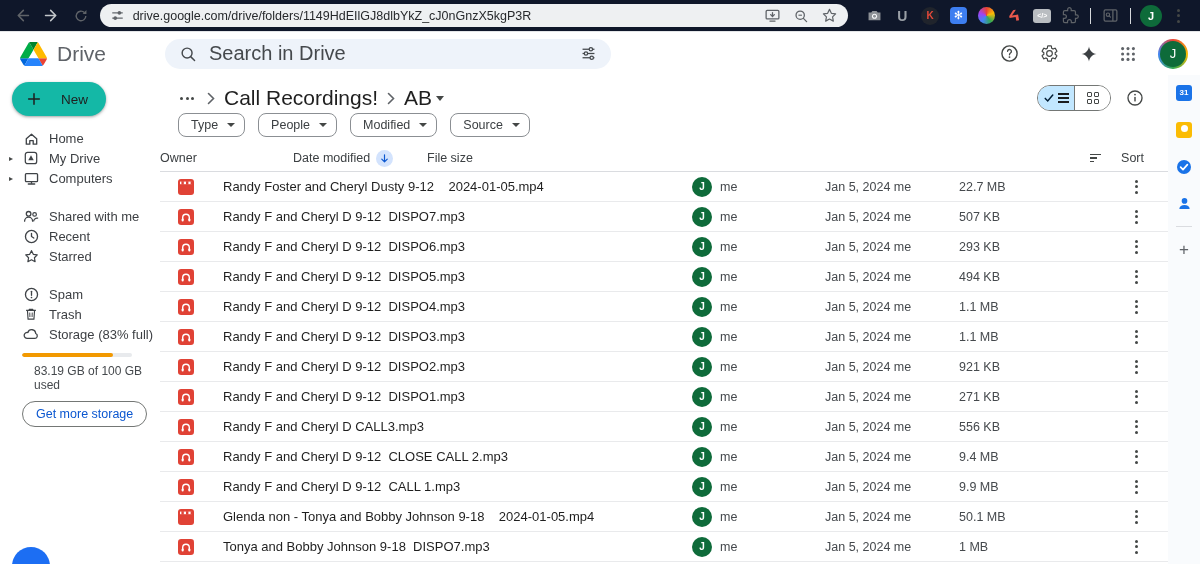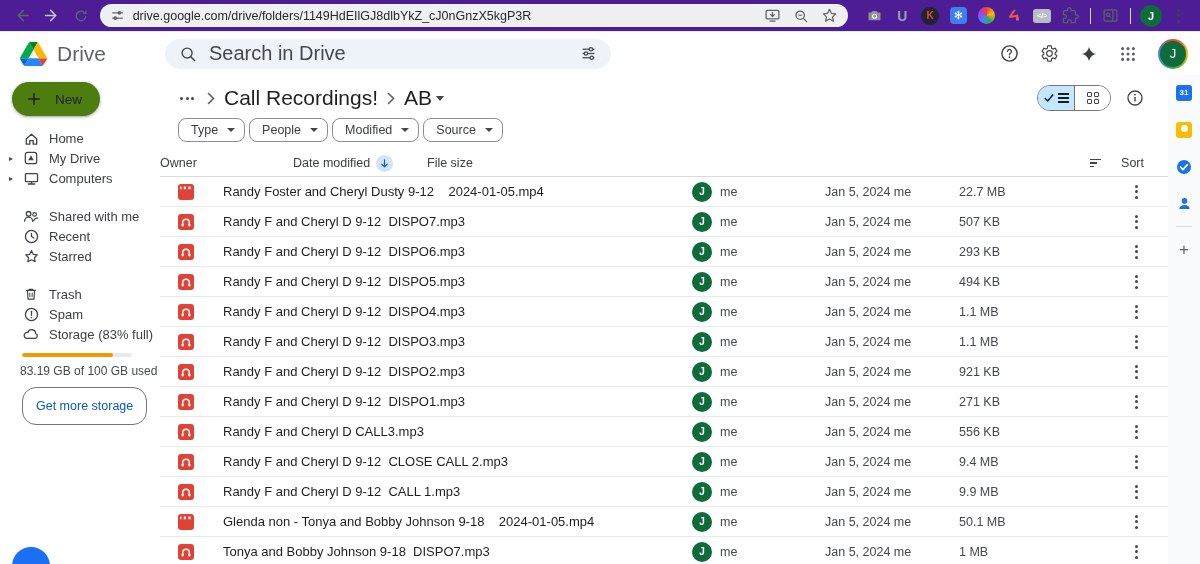--- a/index.html
+++ b/index.html
@@ -1,21 +1,21 @@
 <!DOCTYPE html>
 <html><head>
 <meta charset="utf-8">
 <style>
   * { margin:0; padding:0; box-sizing:border-box; }
   html,body { width:1200px; height:564px; overflow:hidden; background:#fff;
     font-family:"Liberation Sans","DejaVu Sans",sans-serif; }
   body { position:relative; }
 
   
-  .chrome { height:32px; background:#4c1d95; border-bottom:1px solid #e4e6e8;
+  .chrome { height:32px; background:#0f172a; border-bottom:1px solid #e4e6e8;
     display:flex; align-items:center; padding:8px 8px; }
   .cbtn { width:30px; height:28px; display:flex; align-items:center; justify-content:center; border-radius:50%; cursor:pointer; }
   .omnibox { width:768px; height:23px; background:#eef0f2; border-radius:12px;
     display:flex; align-items:center; padding:0 10px; margin-left:4px; }
   .omnibox .url { font-size:12.5px; color:#27292c; margin-left:8px; flex:1; white-space:nowrap; overflow:hidden; }
   .obicons { display:flex; align-items:center; gap:12px; }
   .extrow { display:flex; align-items:center; margin-left:12px; }
   .ext { width:28px; height:28px; display:flex; align-items:center; justify-content:center; cursor:pointer; }
   .vsep { width:1px; height:16px; background:#d6d9dc; margin:0 6px; }
   .ext-letter { font-size:14px; font-weight:bold; color:#9aa0a6; }
@@ -36,55 +36,55 @@
   .search-ph { font-size:20px; color:#45494d; flex:1; }
   .hicons { margin-left:auto; display:flex; align-items:center; gap:21px; padding-right:12px; }
   .hbtn { display:flex; align-items:center; justify-content:center; cursor:pointer; }
   .avatar-ring { width:30px; height:30px; border-radius:50%; padding:2px;
     background:conic-gradient(#ea4335,#fbbc04,#34a853,#4285f4,#ea4335); }
   .avatar-main { width:26px; height:26px; border-radius:50%; background:#0e6b3a; color:#fff; font-size:13px; display:flex; align-items:center; justify-content:center; }
 
   
   .app { display:flex; height:489px; }
   .sidebar { width:160px; flex:0 0 160px; padding-top:7px; }
-  .new-btn { margin-left:12px; height:34px; display:inline-flex; align-items:center; gap:13px;
-    padding:0 18px 0 14px; background:#4d7c0f; border:none; border-radius:17px; cursor:pointer;
+  .new-btn { margin-left:12px; height:34px; display:inline-flex; align-items:center; gap:19px;
+    padding:0 18px 0 14px; background:#14b8a6; border:none; border-radius:17px; cursor:pointer;
     box-shadow:0 1px 2px rgba(60,64,67,.30), 0 1px 3px 1px rgba(60,64,67,.15);
     font-size:13.5px; color:#1f1f1f; font-family:inherit; }
   .nav-section { margin-top:12px; }
   .nav-section + .nav-section { margin-top:18px; }
   .nav-item { height:20px; display:flex; align-items:center; padding-left:22px; position:relative; cursor:pointer; }
   .nav-item .exp { position:absolute; left:9px; font-size:8px; color:#444746; }
   .nav-icon { width:18px; height:18px; display:flex; align-items:center; justify-content:center; margin-right:9px; }
   .nav-label { font-size:13px; color:#3c3f43; }
   .storage-bar { margin:9px 0 0 22px; width:110px; height:4px; border-radius:2px; background:#e8eaed; overflow:hidden; }
   .storage-fill { height:100%; background:#f29900; border-radius:2px; }
-  .storage-text { margin:7px 0 0 20px; font-size:12px; color:#45494d; }
-  .more-storage { margin:9px 0 0 22px; height:38px; padding:0 13px; background:#fff;
+  .storage-text { margin:7px 0 0 34px; font-size:12px; color:#45494d; }
+  .more-storage { margin:9px 0 0 22px; height:26px; padding:0 13px; background:#fff;
     border:1px solid #747775; border-radius:14px; color:#0b57d0; font-size:12.5px; font-family:inherit; cursor:pointer; }
 
   
   .main { flex:0 0 1008px; width:1008px; position:relative; background:#fff; }
   .crumb-row { height:38px; display:flex; align-items:center; padding:8px 24px 0 16px; gap:9px; }
   .crumb-dots { display:flex; gap:2.5px; padding:0 4px; cursor:pointer; }
   .crumb-dots i { width:3px; height:3px; border-radius:50%; background:#444746; }
   .crumb-name { font-size:21px; color:#1f1f1f; cursor:pointer; }
   .crumb-caret { width:0; height:0; border-left:4.5px solid transparent; border-right:4.5px solid transparent; border-top:5px solid #444746; margin-left:4px; }
   .crumb-current { display:flex; align-items:center; cursor:pointer; }
   .view-ctls { margin-left:auto; display:flex; align-items:center; gap:15px; }
   .toggle { display:flex; height:26px; border:1px solid #747775; border-radius:13px; overflow:hidden; }
   .tseg { width:36px; display:flex; align-items:center; justify-content:center; gap:4px; cursor:pointer; background:#fff; }
   .tseg.sel { background:#c2e7ff; }
   .tseg + .tseg { border-left:1px solid #747775; }
   .bars { display:flex; flex-direction:column; gap:2.5px; }
   .bars i { width:11px; height:1.6px; background:#1b1c1e; }
   .gridglyph { display:grid; grid-template-columns:5px 5px; gap:2px; }
   .gridglyph i { width:5px; height:5px; border:1.4px solid #444746; border-radius:1px; }
 
-  .chips { display:flex; gap:4px; padding-left:18px; margin-top:5px; }
+  .chips { display:flex; gap:13px; padding-left:18px; }
   .chip { height:24px; display:flex; align-items:center; gap:9px; padding:0 9px 0 12px;
     background:#fff; border:1px solid #8b8f93; border-radius:8px; font-size:12.5px; color:#3c4043; font-family:inherit; cursor:pointer; }
   .chip-caret { width:0; height:0; border-left:4px solid transparent; border-right:4px solid transparent; border-top:4.5px solid #444746; }
 
   .thead { display:flex; align-items:center; height:27px; margin-top:8px; border-bottom:1px solid #dadce0; font-size:12.5px; color:#3c4043; }
   .c-name { flex:0 0 532px; display:flex; align-items:center; padding-left:18px; }
   .c-owner { flex:0 0 133px; display:flex; align-items:center; gap:8px; }
   .c-date { flex:0 0 134px; display:flex; align-items:center; gap:6px; }
   .c-size { flex:0 0 160px; display:flex; align-items:center; }
   .c-menu { flex:1; display:flex; align-items:center; justify-content:flex-end; padding-right:24px; }
@@ -344,37 +344,37 @@
               <svg width="17" height="17" viewBox="0 0 18 18">
                 <path d="M9 2.8 l1.9 3.9 4.2.6 -3 3 .7 4.2 L9 12.5 l-3.8 2 .7-4.2 -3-3 4.2-.6 z" fill="none" stroke="#3f4347" stroke-width="1.3" stroke-linejoin="round"></path>
               </svg>
             </span>
             <span class="nav-label">Starred</span>
           </div>
         </div>
         <div class="nav-section">
           <div class="nav-item">
             <span class="nav-icon">
+              <svg width="17" height="17" viewBox="0 0 18 18">
+                <circle cx="9" cy="9" r="6.4" fill="none" stroke="#3f4347" stroke-width="1.4"></circle>
+                <line x1="9" y1="5.6" x2="9" y2="9.8" stroke="#3f4347" stroke-width="1.4" stroke-linecap="round"></line>
+                <circle cx="9" cy="12.2" r=".9" fill="#3f4347"></circle>
+              </svg>
+            </span>
+            <span class="nav-label">Spam</span>
+          </div>
+          <div class="nav-item">
+            <span class="nav-icon">
               <svg width="16" height="16" viewBox="0 0 18 18">
                 <path d="M3.5 5 h11 M7 5 V3.8 h4 V5 M5 5 l.7 9.8 h6.6 L13 5" fill="none" stroke="#3f4347" stroke-width="1.3" stroke-linejoin="round"></path>
                 <line x1="7.6" y1="7.4" x2="7.8" y2="12.4" stroke="#3f4347" stroke-width="1.1"></line>
                 <line x1="10.4" y1="7.4" x2="10.2" y2="12.4" stroke="#3f4347" stroke-width="1.1"></line>
               </svg>
             </span>
             <span class="nav-label">Trash</span>
-          </div>
-          <div class="nav-item">
-            <span class="nav-icon">
-              <svg width="17" height="17" viewBox="0 0 18 18">
-                <circle cx="9" cy="9" r="6.4" fill="none" stroke="#3f4347" stroke-width="1.4"></circle>
-                <line x1="9" y1="5.6" x2="9" y2="9.8" stroke="#3f4347" stroke-width="1.4" stroke-linecap="round"></line>
-                <circle cx="9" cy="12.2" r=".9" fill="#3f4347"></circle>
-              </svg>
-            </span>
-            <span class="nav-label">Spam</span>
           </div>
           <div class="nav-item">
             <span class="nav-icon">
               <svg width="18" height="18" viewBox="0 0 18 18">
                 <path d="M5.4 13.4 a3 3 0 1 1 .5-5.9 a4 4 0 0 1 7.8 1 a2.55 2.55 0 0 1-.7 4.9 Z" fill="none" stroke="#3f4347" stroke-width="1.3" stroke-linejoin="round"></path>
               </svg>
             </span>
             <span class="nav-label">Storage (83% full)</span>
           </div>
         </div>

